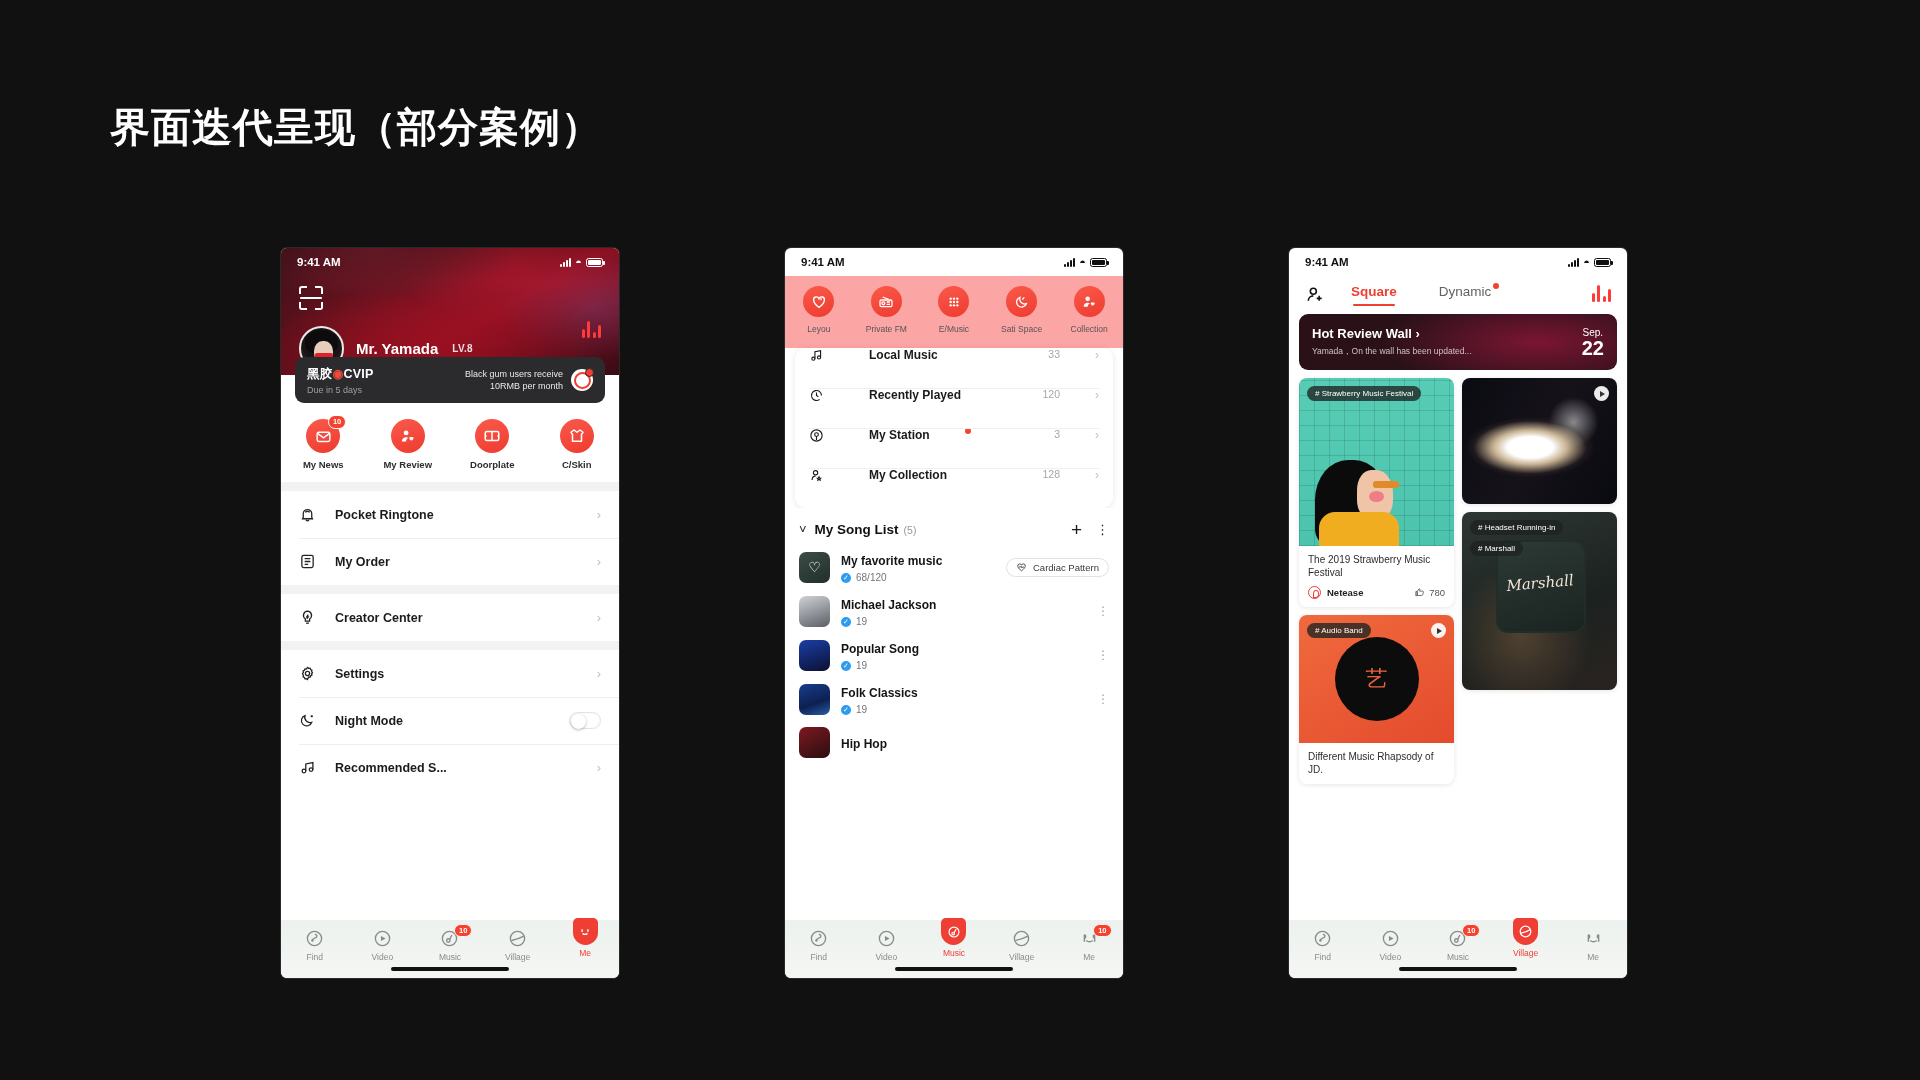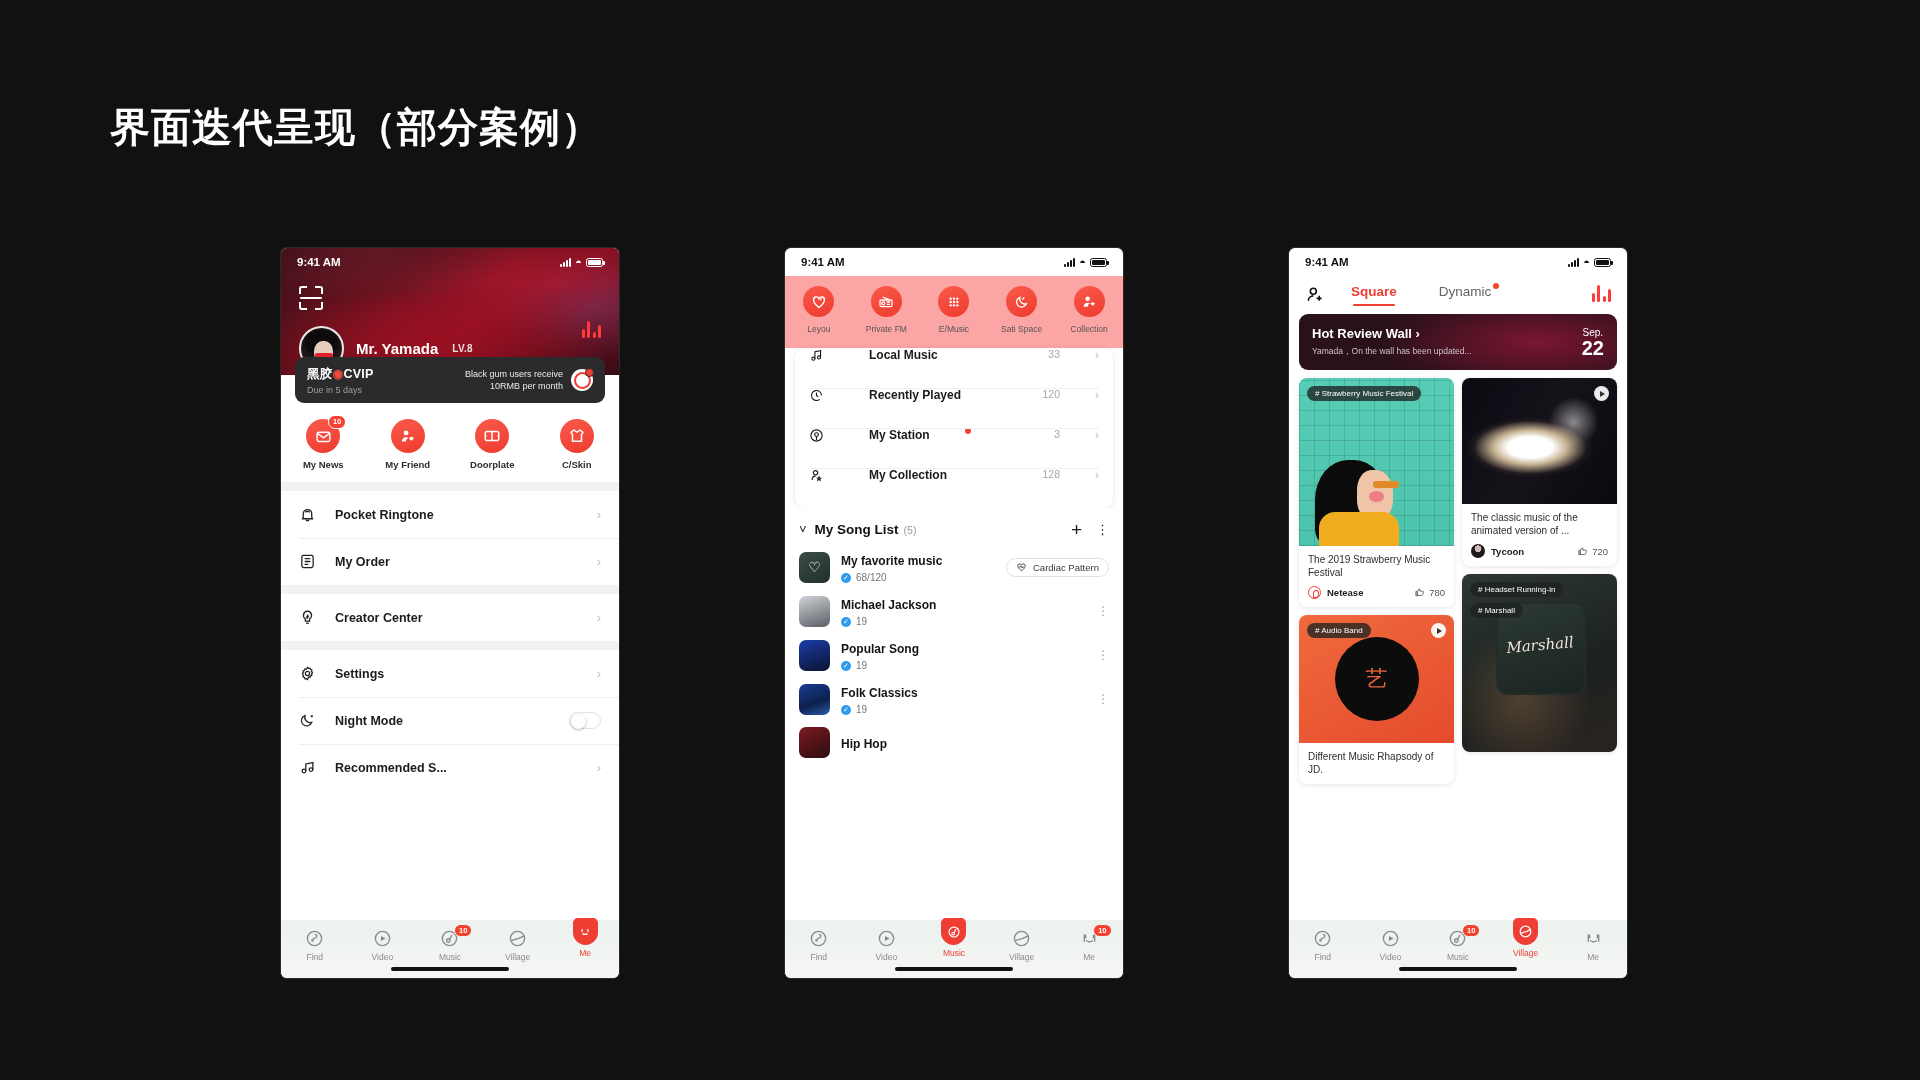--- a/index.html
+++ b/index.html
@@ -376,21 +376,21 @@
         <div class="lab">My News</div>
       </div>
       <div class="qa">
         <div class="ic">
           <svg width="17" height="17" viewBox="0 0 24 24" fill="currentColor">
               <circle cx="10" cy="7" r="3.4"></circle>
               <path d="M4 19c0-3.6 2.7-6 6-6 1.2 0 2.3.3 3.2.8C11.3 15 10 16.8 10 19z"></path>
               <path d="M17.5 13.2c1.1-1.1 3-0.3 3 1.2 0 1.4-2 2.7-3 3.4-1-0.7-3-2-3-3.4 0-1.5 1.9-2.3 3-1.2z"></path>
             </svg>
         </div>
-        <div class="lab">My Friend</div>
+        <div class="lab">My Review</div>
       </div>
       <div class="qa">
         <div class="ic">
           <svg width="18" height="18" viewBox="0 0 24 24" fill="none" stroke="currentColor" stroke-width="2">
               <rect x="3" y="6" width="18" height="12" rx="2"></rect>
               <path d="M12 6v12M3 10.5a2 2 0 010 3M21 10.5a2 2 0 000 3"></path>
             </svg>
         </div>
         <div class="lab">Doorplate</div>
       </div>
@@ -880,36 +880,20 @@
           </div>
         </div>
       </div>
 
       <div class="col">
         <div class="pcard">
           <div class="pc-img">
             <div class="art-nebula"></div>
             <span class="playbtn"></span>
           </div>
-          <div class="pc-body">
-            <div class="pc-t">The classic music of the animated version of ...</div>
-            <div class="pc-foot">
-              <span class="avatarsm"></span>
-              <span class="au">Tycoon</span>
-              <span class="lk">
-                <span>
-                  <svg width="11" height="11" viewBox="0 0 24 24" fill="none" stroke="#555" stroke-width="1.8">
-                      <path d="M7 10v9H4v-9z"></path>
-                      <path d="M7 10l4-6c1.6 0 2.4 1 2 2.6L12.4 9H19c1.1 0 1.8 1 1.5 2l-1.6 6c-.2.9-1 1.5-2 1.5H7z"></path>
-                    </svg>
-                </span>
-                <span>720</span>
-              </span>
-            </div>
-          </div>
         </div>
 
         <div class="pcard">
           <div class="pc-img">
             <div class="art-marshall">
                 <span class="spk"></span>
                 <span class="lg">Marshall</span>
               </div>
             <span class="tag"># Headset Running-in</span>
             <span class="tag t2"># Marshall</span>

